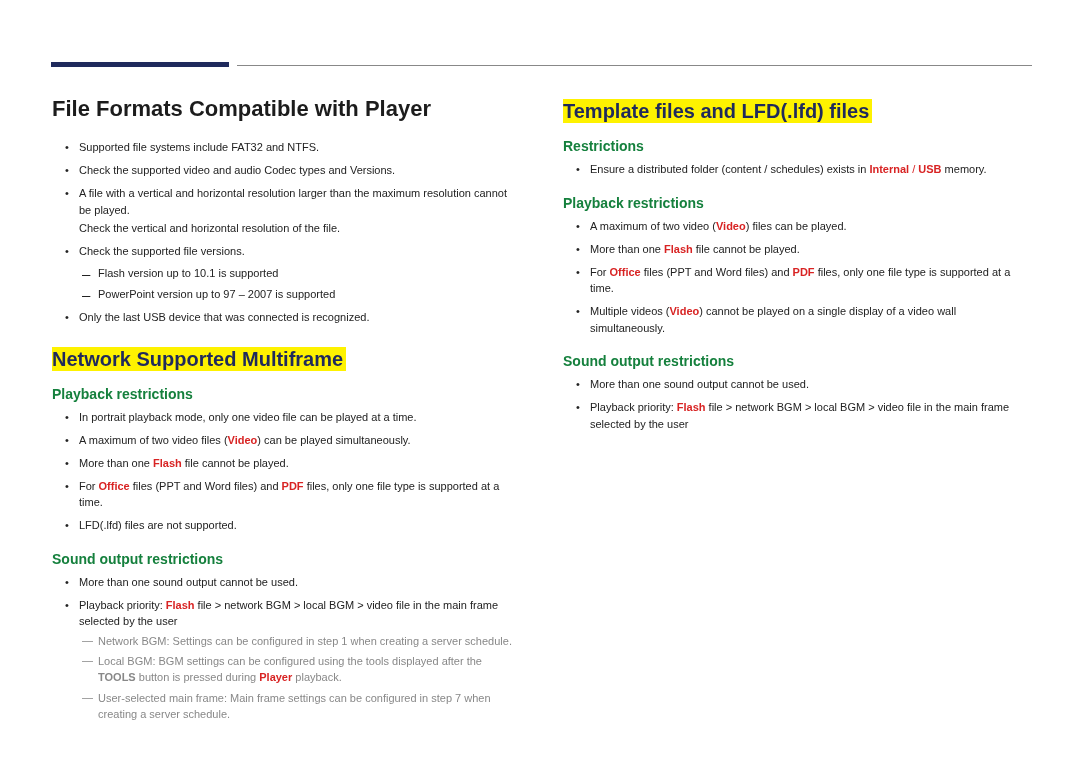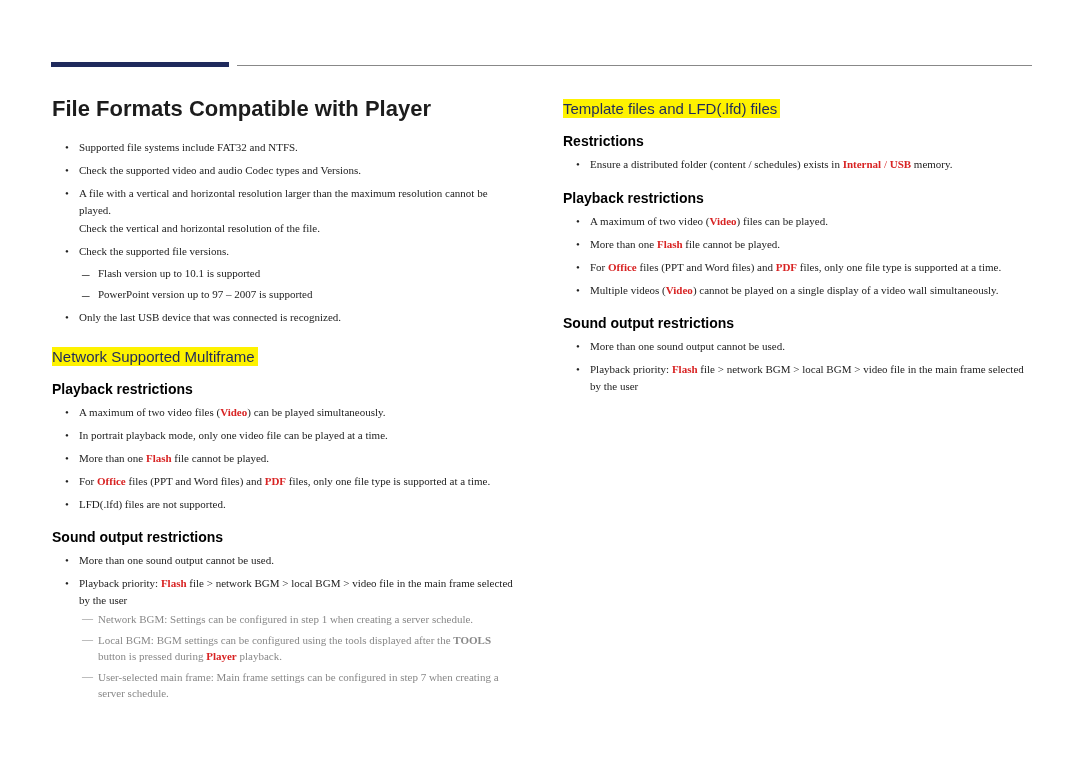--- a/index.html
+++ b/index.html
@@ -39,41 +39,40 @@
     h1 {
       font-size: 22px;
       font-weight: bold;
       color: #1c1c1c;
       margin-bottom: 17px;
       letter-spacing: 0;
     }
     h2 {
       display: inline;
       background: #fef200;
-      font-size: 15px;
-      font-weight: normal;
+      font-size: 20px;
+      font-weight: bold;
       color: #1f2a5c;
       padding: 1px 3px 1px 0;
     }
     .h2-wrap { margin-bottom: 15px; margin-top: 2px; }
     h3 {
       font-size: 14px;
       font-weight: bold;
-      color: #000000;
+      color: #15803d;
       margin-bottom: 7px;
       margin-top: 0;
     }
     .section { margin-bottom: 17px; }
     ul.bullets {
       list-style: none;
       padding-left: 13px;
       font-size: 11px;
       line-height: 1.5;
       color: #222;
-      font-family: Liberation Serif, serif;
     }
     ul.bullets > li {
       position: relative;
       padding-left: 14px;
       margin-bottom: 6.5px;
     }
     ul.bullets > li::before {
       content: "•";
       position: absolute;
       left: 0;
@@ -140,22 +139,22 @@
         <li>Check the supported file versions.<ul class="dashes">
             <li>Flash version up to 10.1 is supported</li>
             <li>PowerPoint version up to 97 – 2007 is supported</li>
           </ul></li>
         <li>Only the last USB device that was connected is recognized.</li>
       </ul>
     <div class="h2-wrap" style="margin-top:22px;"><h2>Network Supported Multiframe</h2></div>
     <div class="section">
       <h3>Playback restrictions</h3>
       <ul class="bullets" id="lp">
+          <li>In portrait playback mode, only one video file can be played at a time.</li>
           <li>A maximum of two video files (<span class="k-red">Video</span>) can be played simultaneously.</li>
-          <li>In portrait playback mode, only one video file can be played at a time.</li>
           <li>More than one <span class="k-red">Flash</span> file cannot be played.</li>
           <li>For <span class="k-red">Office</span> files (PPT and Word files) and <span class="k-red">PDF</span> files, only one file type is supported at a time.</li>
           <li>LFD(.lfd) files are not supported.</li>
         </ul>
     </div>
     <div class="section">
       <h3>Sound output restrictions</h3>
       <ul class="bullets" id="ls">
           <li>More than one sound output cannot be used.</li>
           <li>Playback priority: <span class="k-red">Flash</span> file &gt; network BGM &gt; local BGM &gt; video file in the main frame selected by the user<ul class="sub-note">

